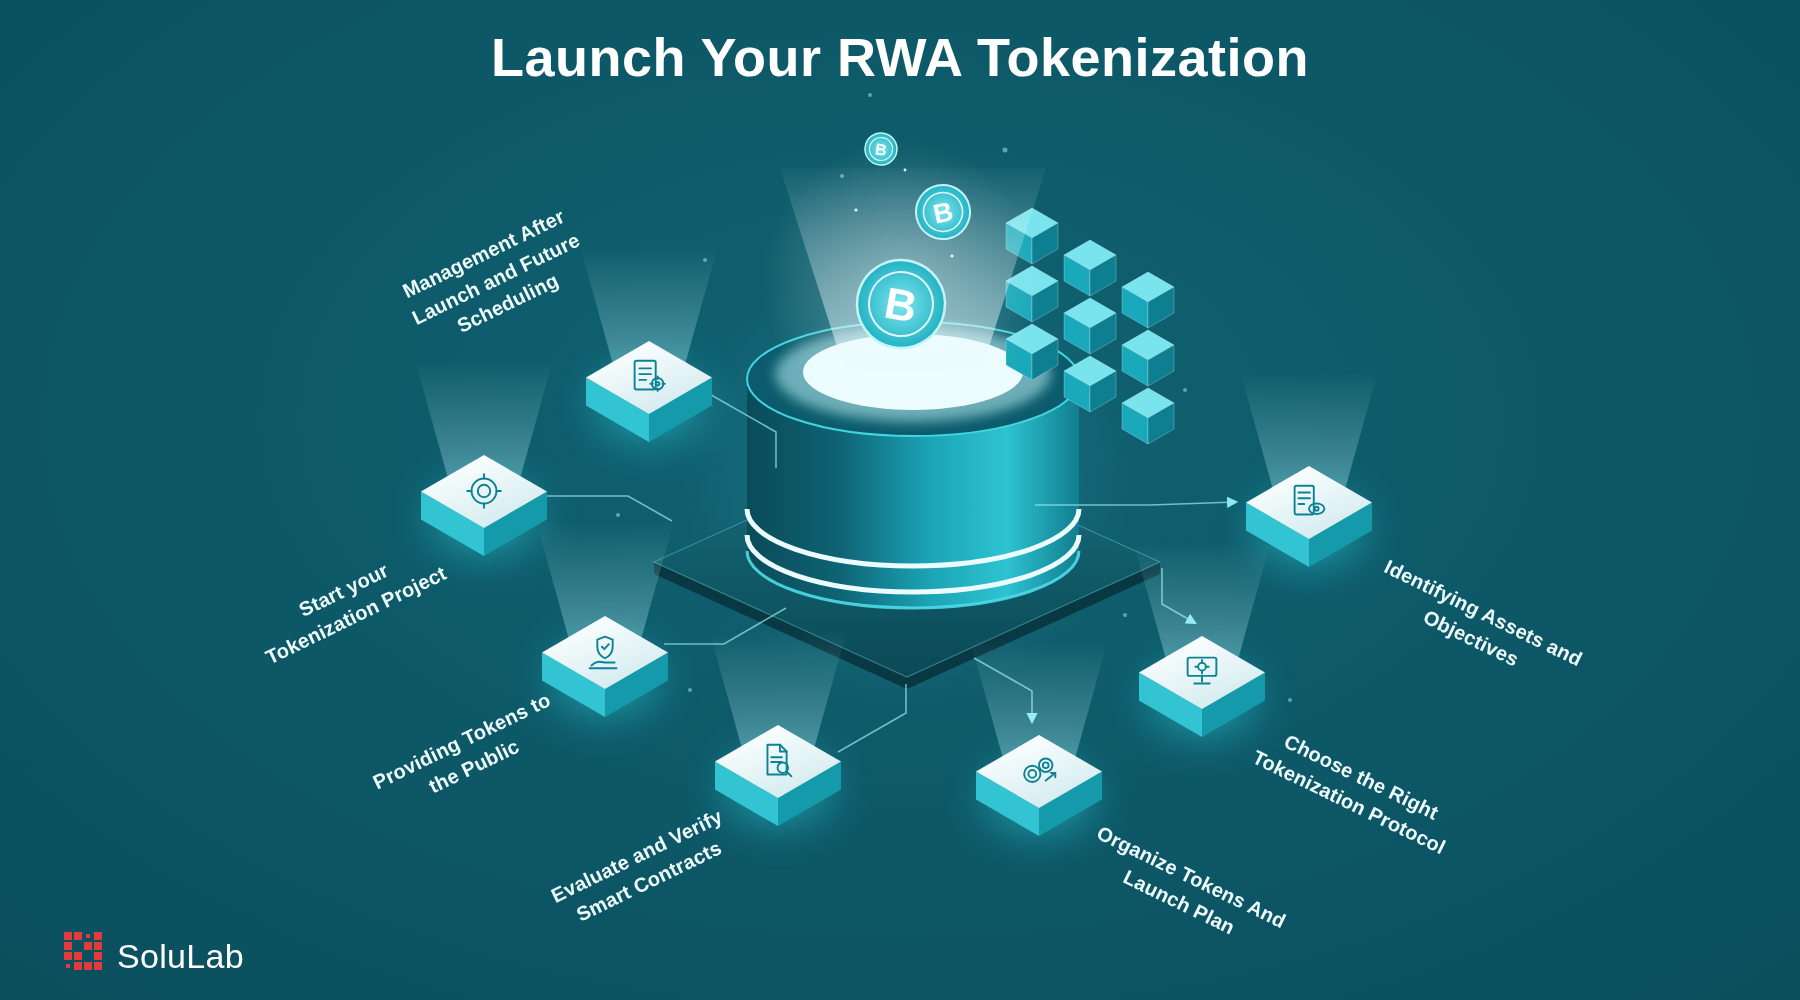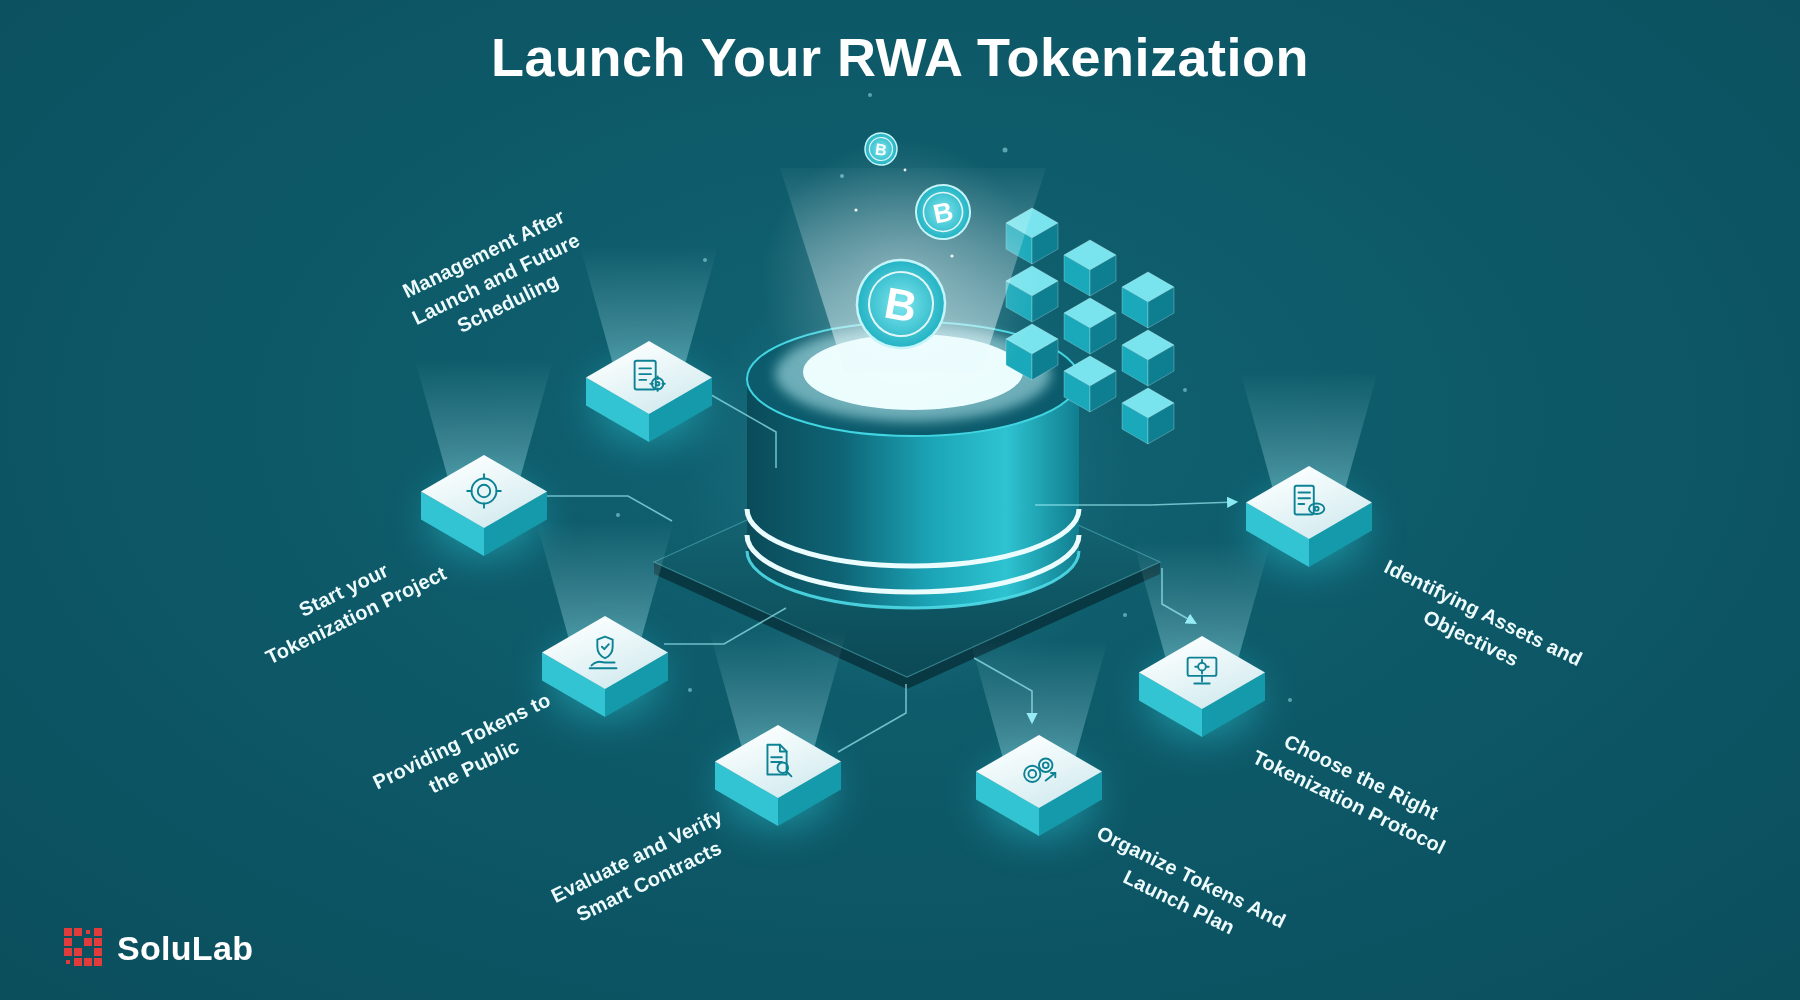--- a/index.html
+++ b/index.html
@@ -40,21 +40,21 @@
           stroke-linecap:round; stroke-linejoin:round; margin-top:-2px; }
 
   .step-label {
     position:absolute; color:#eefbfc; font-size:20px; font-weight:600;
     line-height:1.38; letter-spacing:.2px; text-align:center; white-space:pre-line;
   }
   .rot-left  { transform: translate(-50%,-50%) rotate(-26deg); }
   .rot-right { transform: translate(-50%,-50%) rotate(26deg); }
 
   .brand { position:absolute; left:64px; top:928px; display:flex; align-items:center; gap:13px; }
-  .brand-text { color:#ffffff; font-size:34px; font-weight:700; letter-spacing:.3px; }
+  .brand-text { color:#ffffff; font-size:34px; font-weight:400; letter-spacing:.3px;margin-top:9px; }
 </style>
 </head>
 <body>
 
 <div class="stage">
 
   <div class="title">Launch Your RWA Tokenization</div>
 
   <svg class="art" width="1800" height="1000" viewBox="0 0 1800 1000">
     <defs>

